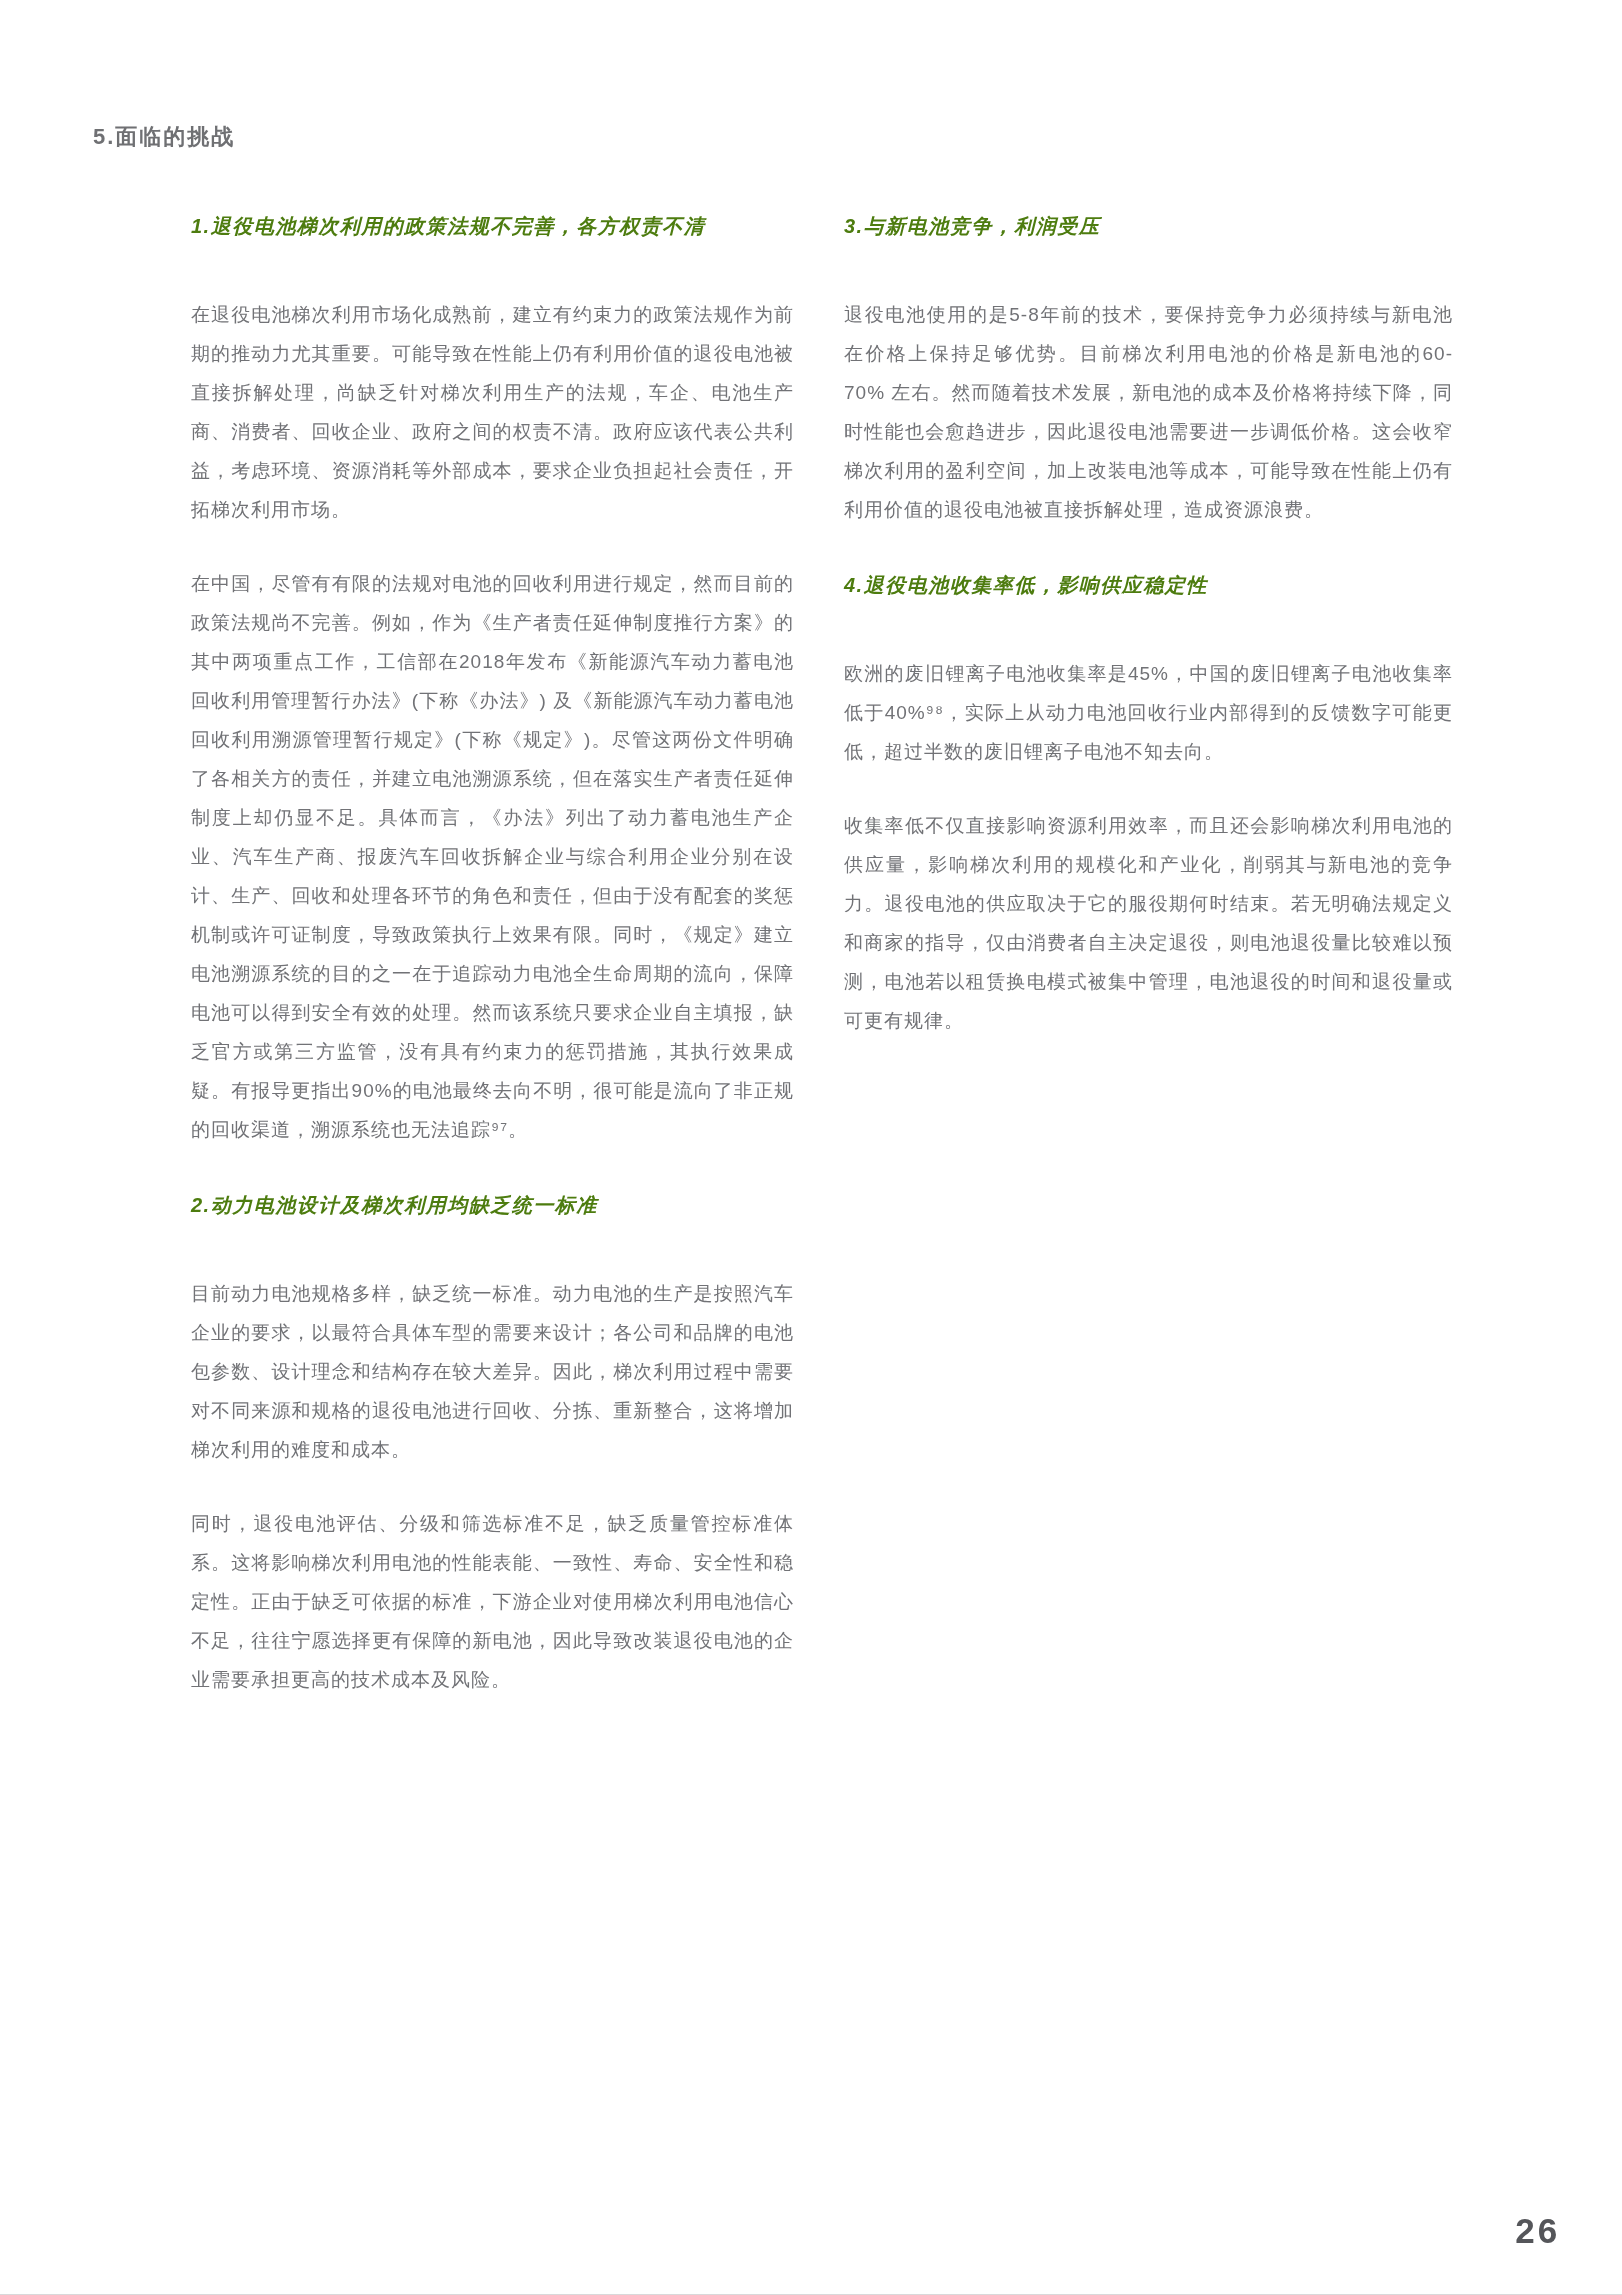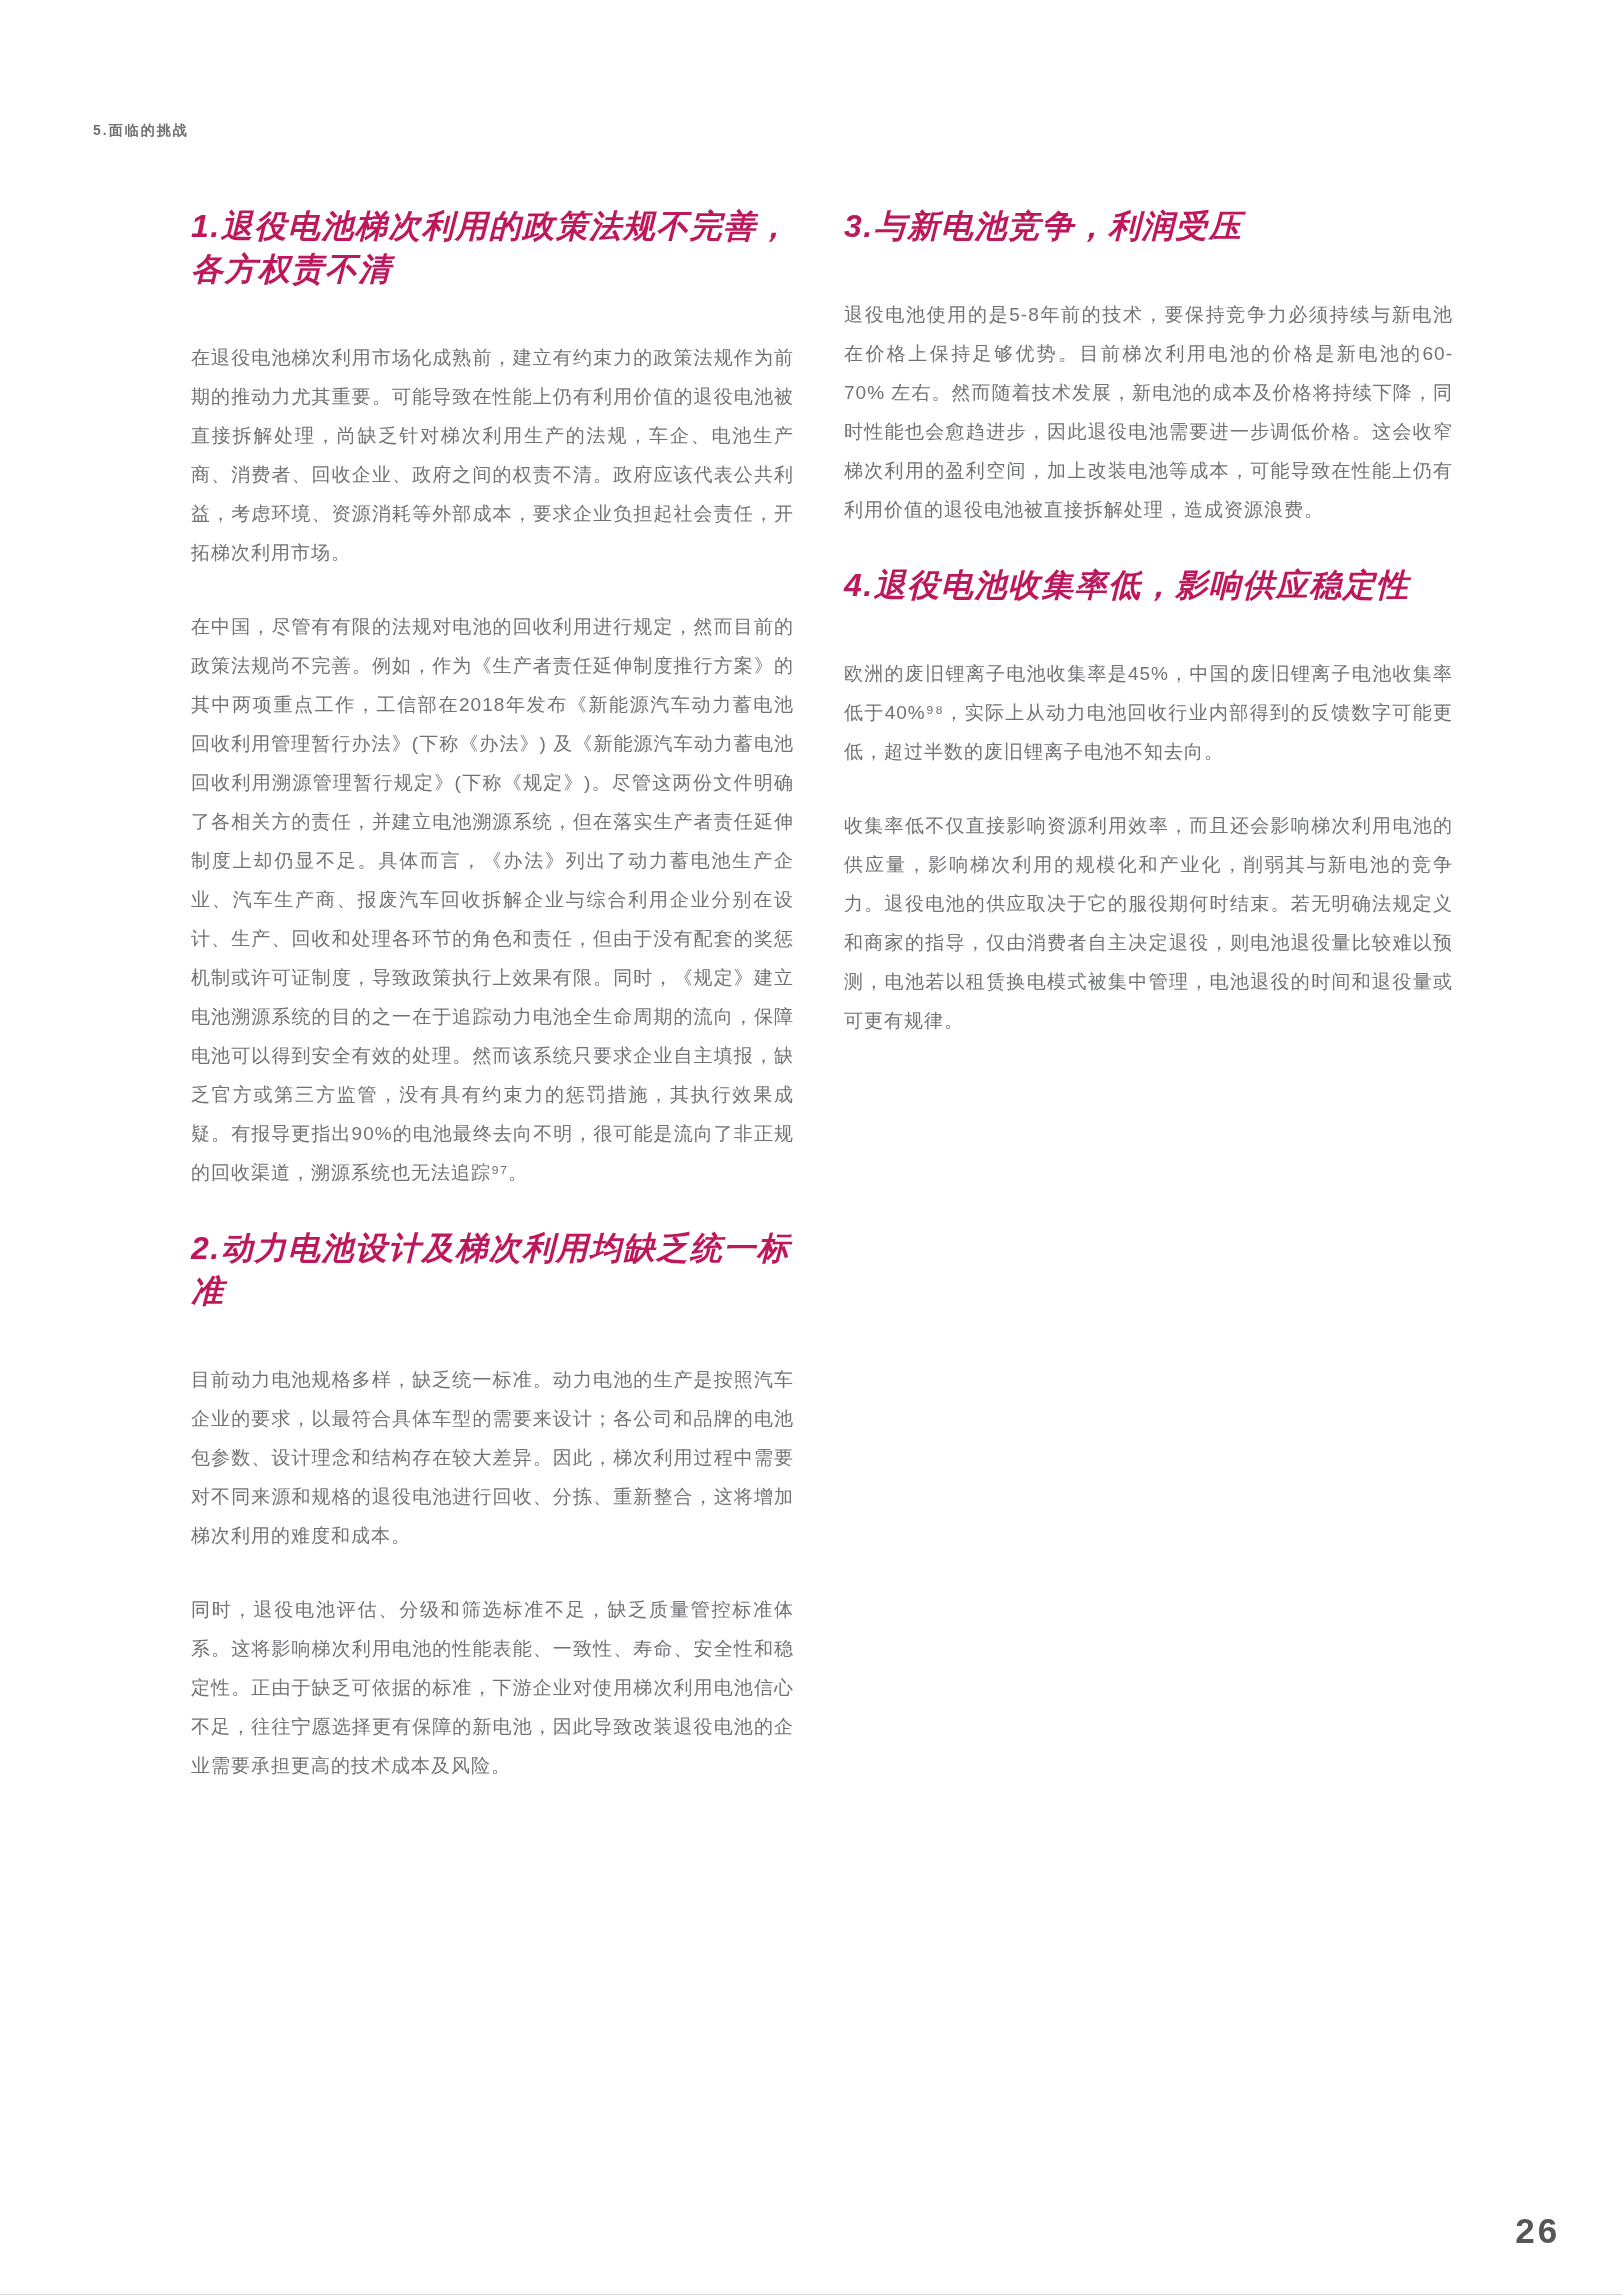--- a/index.html
+++ b/index.html
@@ -14,39 +14,39 @@
     background: #ffffff;
     overflow: hidden;
     font-family: "Liberation Sans", "DejaVu Sans", sans-serif;
     border-bottom: 1.5px solid #d8d9da;
     box-sizing: border-box;
   }
   .running-header {
     position: absolute;
     left: 93px;
     top: 122px;
-    font-size: 14px;
+    font-size: 22px;
     font-weight: bold;
     letter-spacing: 2px;
     color: #6f7073;
   }
   .col {
     position: absolute;
     top: 205px;
   }
   .col-left  { left: 191px;  width: 603px; }
   .col-right { left: 844px; width: 609px; }
   .heading {
     margin: 31px 0 47px 0;
-    font-size: 32px;
+    font-size: 20px;
     line-height: 43px;
     font-weight: bold;
     font-style: italic;
     letter-spacing: 1.5px;
-    color: #be185d;
+    color: #4d7c0f;
   }
   .para {
     margin: 0 0 35px 0;
     font-size: 19px;
     line-height: 39px;
     letter-spacing: 1px;
     color: #717276;
     text-align: justify;
   }
   .col > :first-child { margin-top: 0; }

